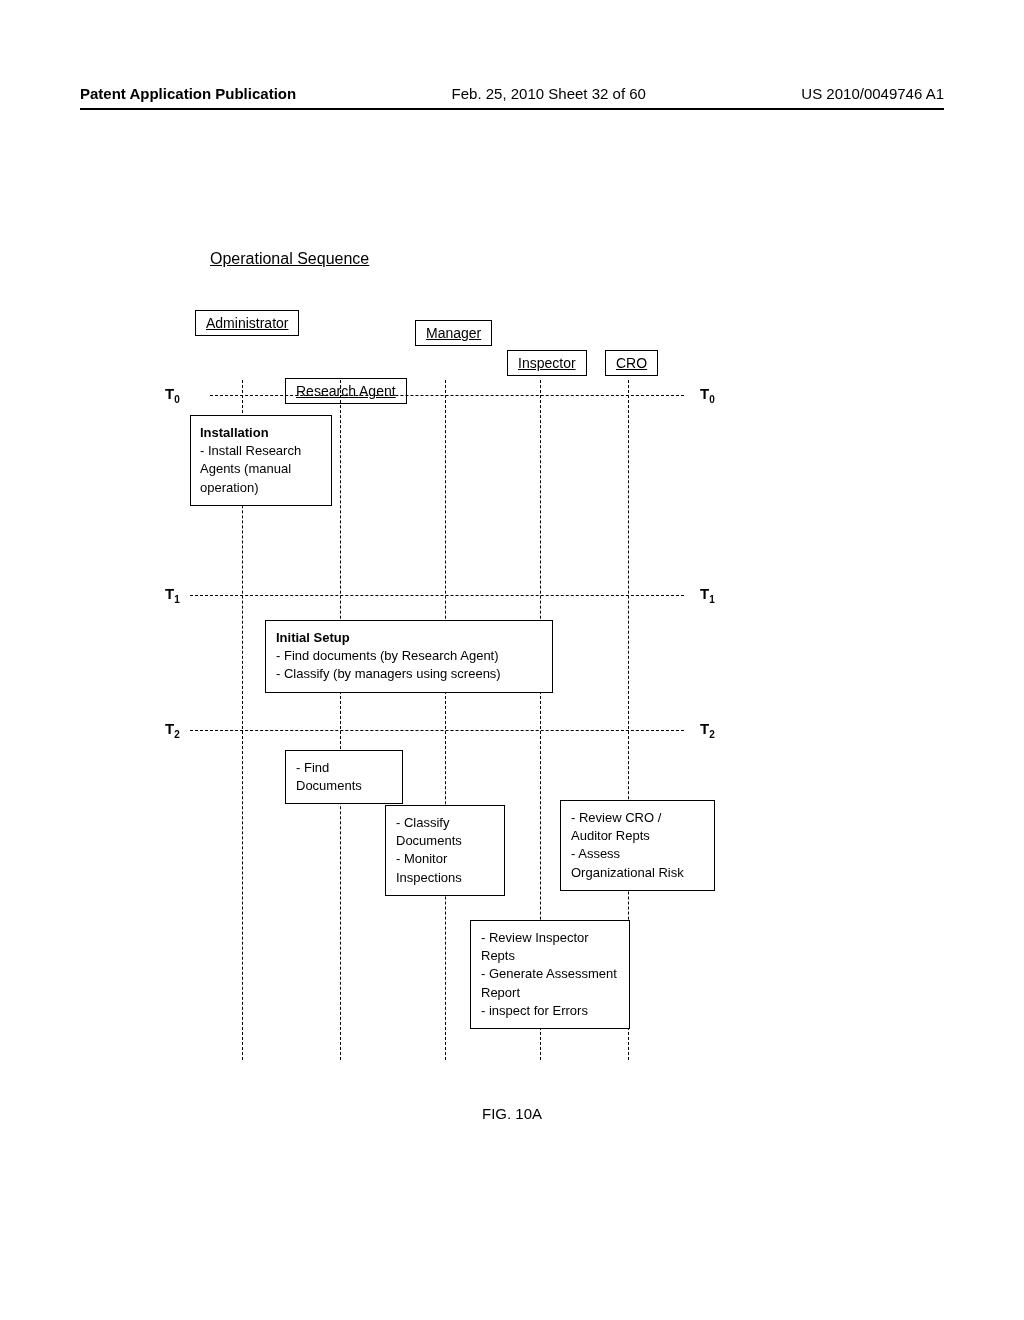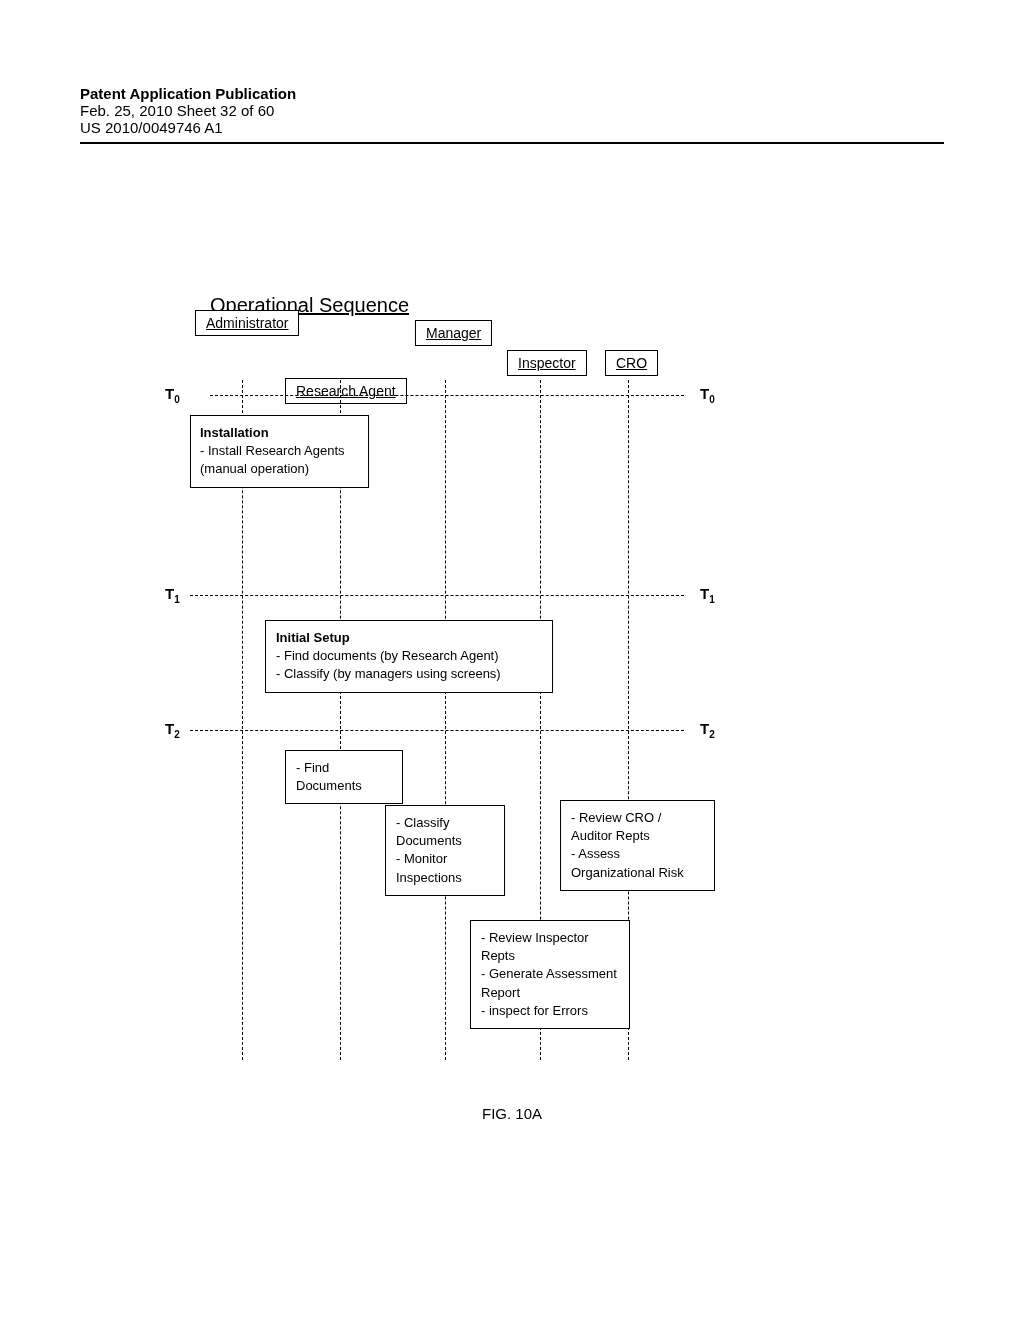--- a/index.html
+++ b/index.html
@@ -14,37 +14,35 @@
   .header-bar {
     position: absolute;
     top: 85px;
     left: 80px;
     right: 80px;
     border-bottom: 2px solid #000;
     display: flex;
     justify-content: space-between;
     font-size: 15px;
     padding-bottom: 6px;
-    flex-direction: column;
   }
   .header-left { font-weight: bold; }
   .header-center { }
   .header-right { }
   .diagram {
     position: absolute;
     left: 80px;
     top: 120px;
     width: 864px;
     height: 1000px;
   }
   .title {
     position: absolute;
     text-decoration: underline;
-    font-size: 20px;
-    margin-top: 44px;
+    font-size: 16px;
   }
   .note {
     position: absolute;
     font-size: 14px;
     text-align: center;
     line-height: 1.3;
   }
   .role-box {
     position: absolute;
     border: 1px solid #000;
@@ -111,21 +109,21 @@
     <div class="lifeline" style="left:162px;"></div>
     <div class="lifeline" style="left:260px;"></div>
     <div class="lifeline" style="left:365px;"></div>
     <div class="lifeline" style="left:460px;"></div>
     <div class="lifeline" style="left:548px;"></div>
 
     <div class="time-line" style="top:15px; left:130px; right:260px;"></div>
     <div class="time-label" style="top:5px; left:85px;"><span>T</span><sub>0</sub></div>
     <div class="time-label" style="top:5px; left:620px;"><span>T</span><sub>0</sub></div>
 
-    <div class="phase-box" style="left:110px; top:35px; width:179px;padding-left:9px;">
+    <div class="phase-box" style="left:110px; top:35px; width:142px;padding-left:9px;">
       <div class="pb-title">Installation</div>
       <div>- Install Research Agents (manual operation)</div>
     </div>
 
     <div class="time-line" style="top:215px; left:110px; right:260px;"></div>
     <div class="time-label" style="top:205px; left:85px;"><span>T</span><sub>1</sub></div>
     <div class="time-label" style="top:205px; left:620px;"><span>T</span><sub>1</sub></div>
 
     <div class="phase-box" style="left:185px; top:240px; width:288px;">
       <div class="pb-title">Initial Setup</div>

